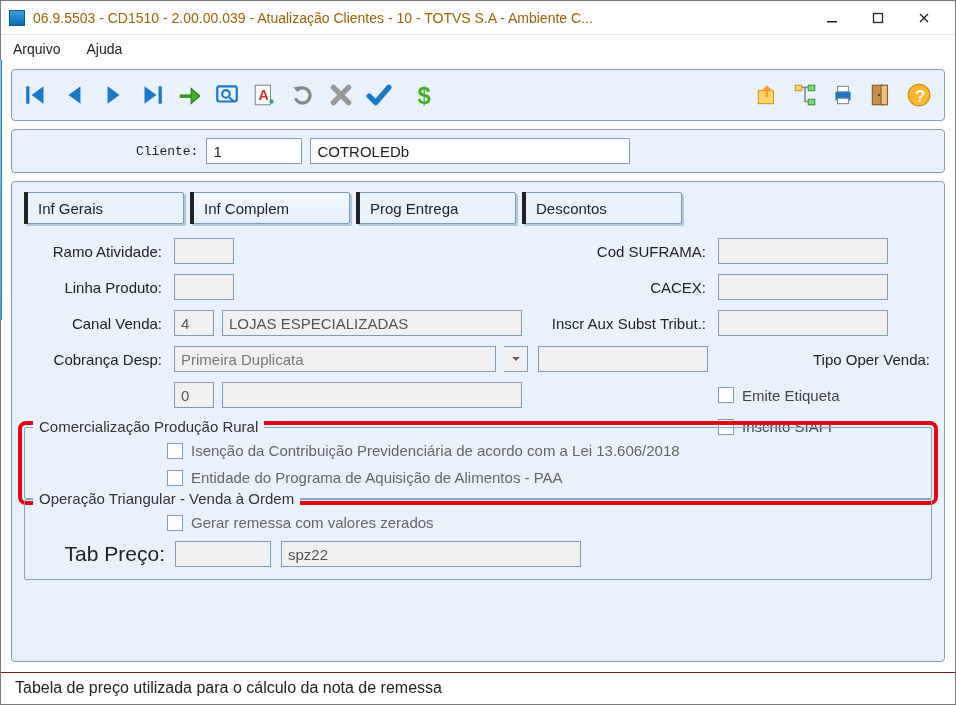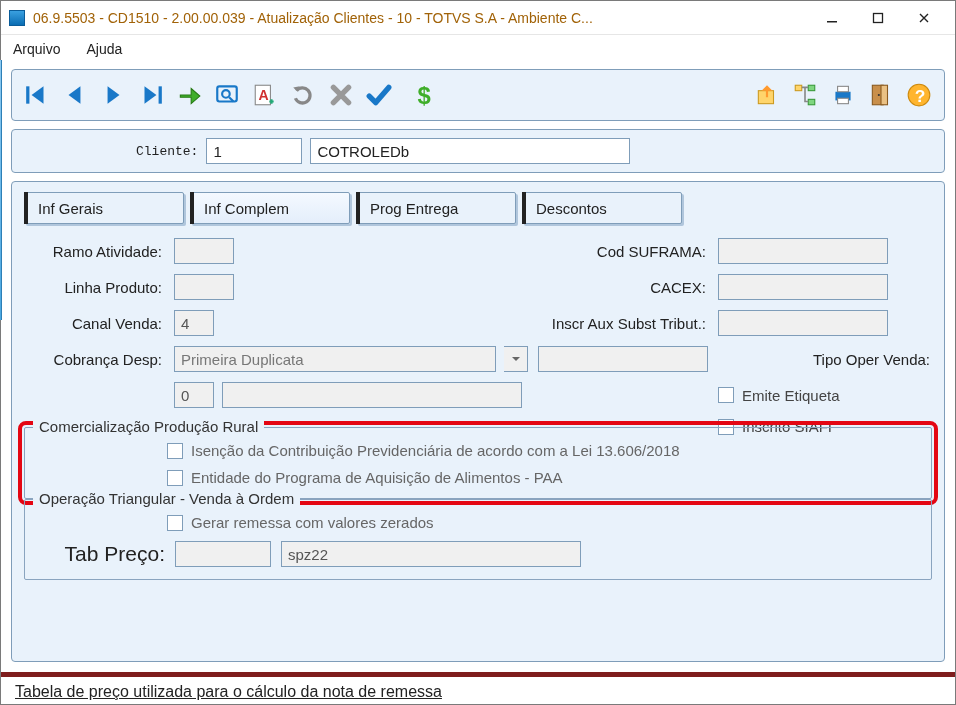--- a/index.html
+++ b/index.html
@@ -40,21 +40,21 @@
   .combo .arrow { width: 24px; height: 26px; border: 1px solid #7f9db9; border-left: none; background: #f0f0f0; display: flex; align-items: center; justify-content: center; }
   .combo .arrow svg { width: 10px; height: 10px; fill: #666; }
 
   .chkline { display: flex; align-items: center; gap: 8px; font-size: 15px; color: #444; }
   .chk { width: 16px; height: 16px; background: #fff; border: 1px solid #7f9db9; }
 
   .group { border: 1px solid #8aa4bf; border-radius: 2px; padding: 14px 12px 12px 12px; position: relative; }
   .group .legend { position: absolute; top: -10px; left: 8px; background: #e9f2fb; padding: 0 6px; font-size: 15px; color: #333; }
   .group.highlight { outline: 4px solid #e40613; outline-offset: 2px; }
 
-  .status { height: 32px; padding: 6px 14px; font-size: 16px; color: #222; border-top: 5px solid #7f1d1d; background: #fff; text-decoration: underline; }
+  .status { height: 32px; padding: 6px 14px; font-size: 16px; color: #222; border-top: 1px solid #7f1d1d; background: #fff; }
 
   .left-sliver { position: absolute; left: -6px; top: 60px; width: 8px; height: 260px; background: linear-gradient(#8cc9f0,#4aa7e0); border-right: 1px solid #2d7fb6; }
 
   input.field { outline: none; }
 </style>
 </head>
 <body>
 
 <div class="window">
   <div class="left-sliver"></div>
@@ -227,20 +227,21 @@
         <div class="rlabel">Linha Produto:</div>
         <div class="row-left">
             <input class="field disabled" style="width: 60px;" value="">
           </div>
         <div class="rlabel">CACEX:</div>
         <div><input class="field disabled" style="width: 170px;" value=""></div>
 
         <div class="rlabel">Canal Venda:</div>
         <div class="row-left">
           <input class="field disabled" style="width: 40px;" value="4">
+          <input class="field disabled" style="width: 300px;" value="LOJAS ESPECIALIZADAS">
         </div>
         <div class="rlabel">Inscr Aux Subst Tribut.:</div>
         <div><input class="field disabled" style="width: 170px;" value=""></div>
 
         <div class="rlabel">Cobrança Desp:</div>
         <div class="row-left combo">
           <input class="field disabled" style="width: 322px; color: rgb(119, 119, 119);" value="Primeira Duplicata">
           <div class="arrow">
               <svg viewBox="0 0 10 10">
                 <path d="M1 3 L5 7 L9 3 Z"></path>

